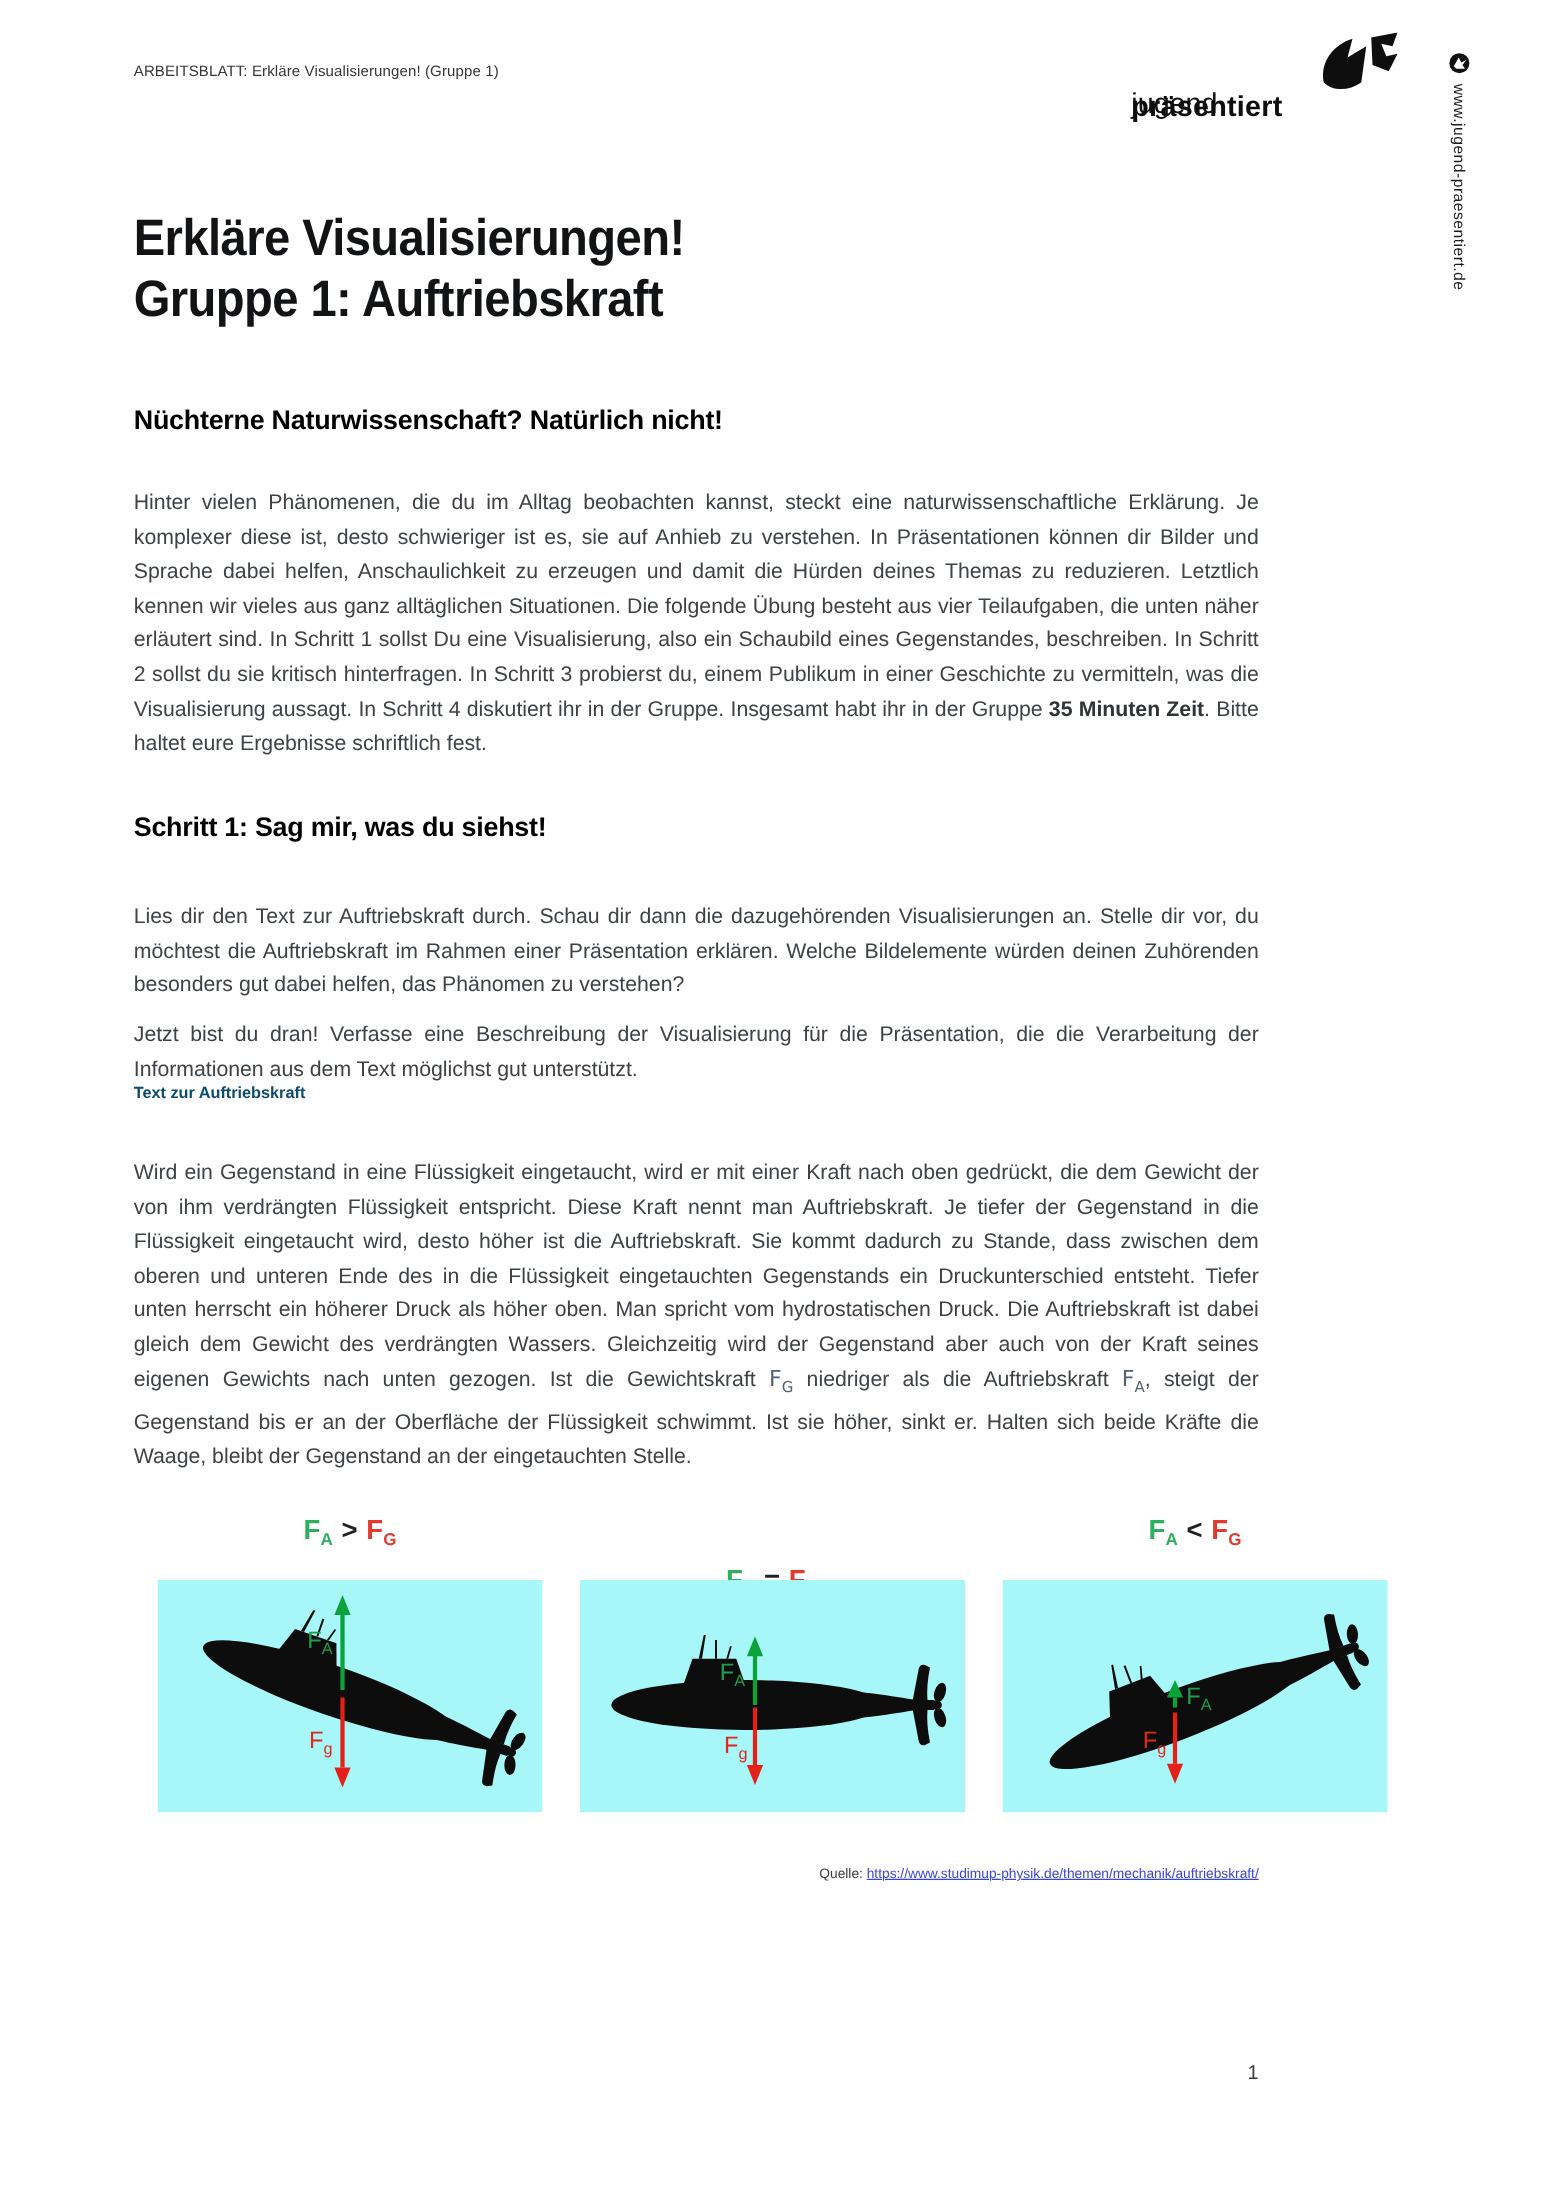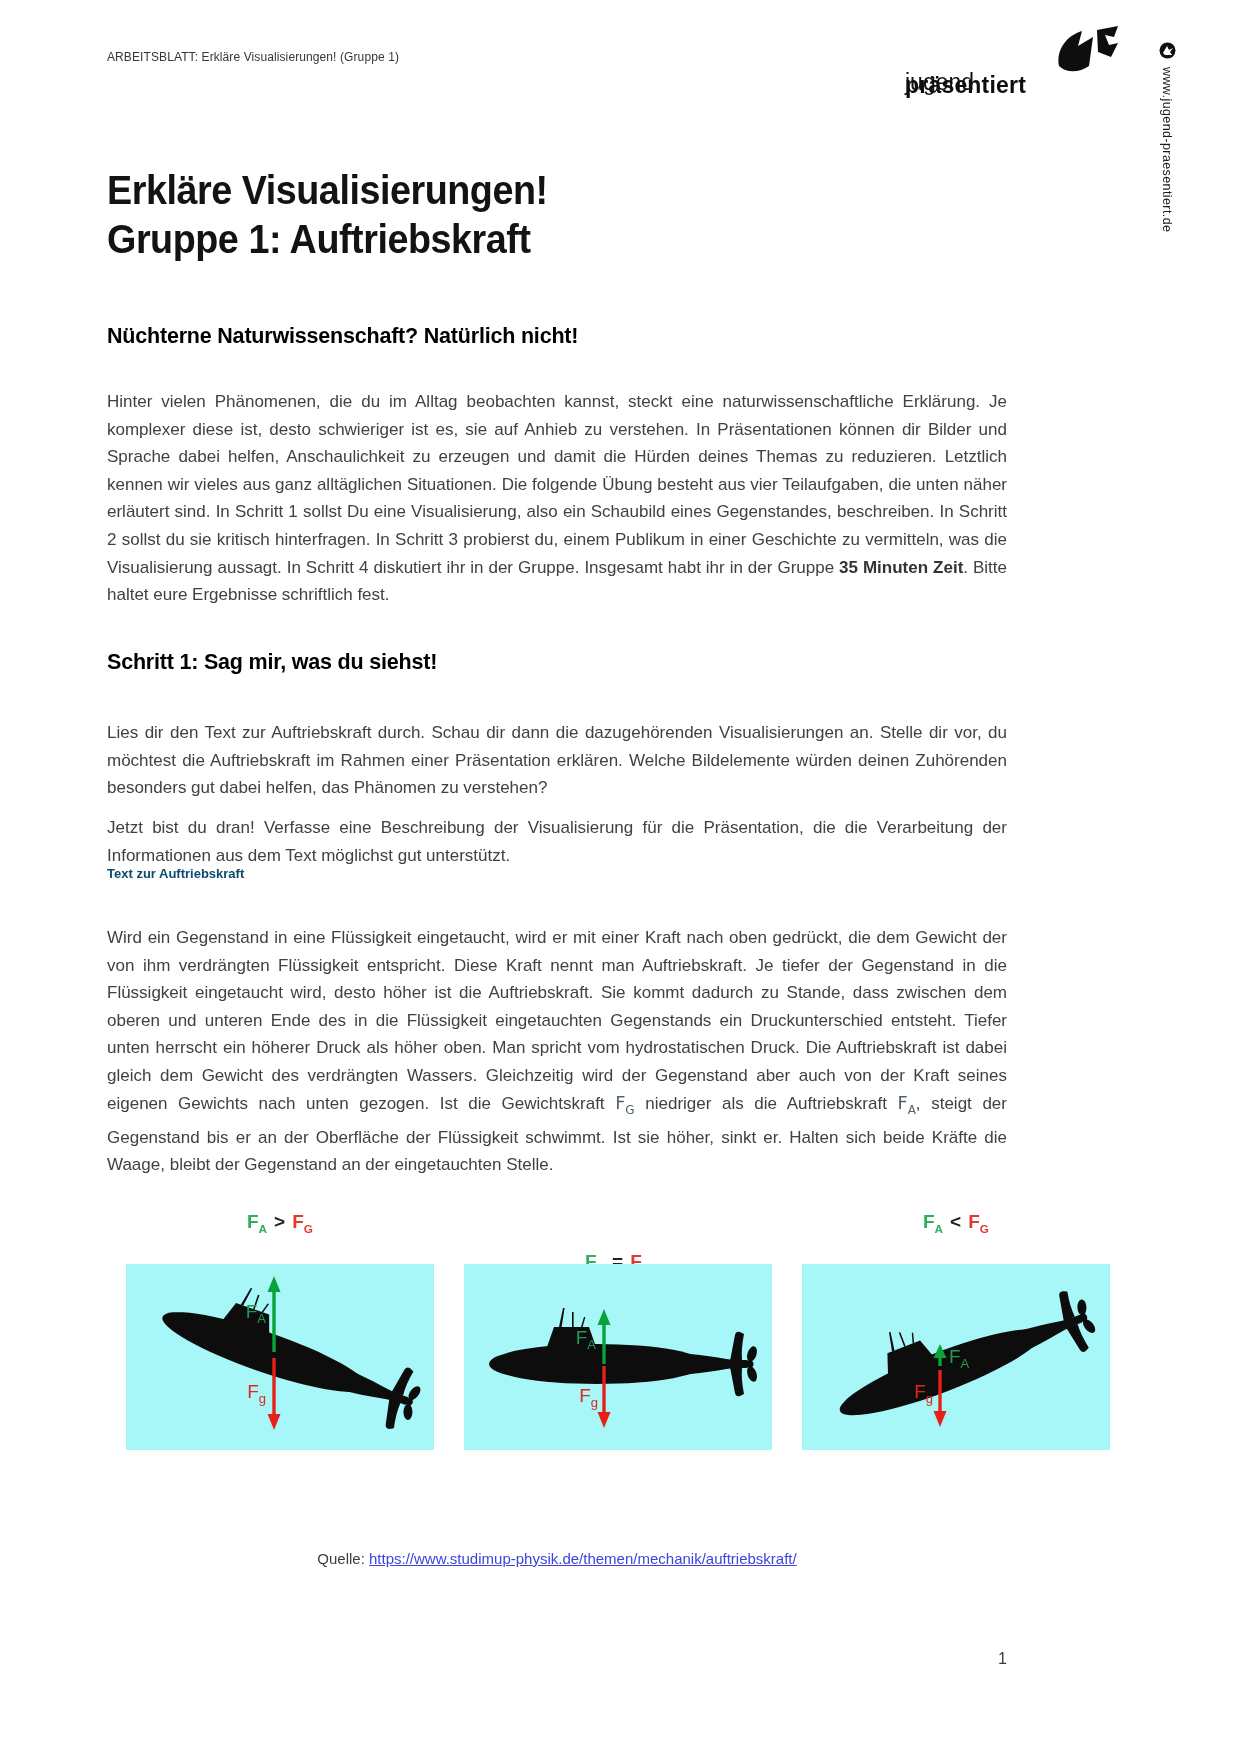--- a/index.html
+++ b/index.html
@@ -30,41 +30,41 @@
   .para{left:107px;width:900px;text-align:justify;font-size:17px;line-height:27.6px;color:#3e4245;}
   .p-intro{top:371px;}
   .p-s1a{top:702px;}
   .p-s1b{top:797px;}
   .p-phys{top:907px;}
   .bold{font-weight:700;color:#303436;}
   .fsym{font-family:"DejaVu Sans",sans-serif;color:#51626e;font-size:1.04em;}
   .fsym sub{font-size:0.68em;}
 
   
-  .caption{top:1211px;width:308px;text-align:center;font-size:19px;font-weight:700;white-space:nowrap;}
+  .caption{top:1211px;width:308px;text-align:center;font-size:22px;font-weight:700;white-space:nowrap;}
   .cap-1{left:126px;} .cap-2{left:464px;margin-top:40px;} .cap-3{left:802px;}
   .cap-green{color:#2fae60;}
   .cap-red{color:#e23a2e;}
   .cap-op{color:#1f2122;margin:0 7px;}
   .caption sub{font-size:0.62em;}
 
   
   .figbox{top:1264px;width:308px;height:186px;}
   .fig-1{left:126px;} .fig-2{left:464px;} .fig-3{left:802px;}
   .sub-shape{fill:#0d0d0d;}
   .arrow-g{stroke:#0aa23a;stroke-width:3.4;}
   .head-g{fill:#0aa23a;}
   .arrow-r{stroke:#e62019;stroke-width:3.4;}
   .head-r{fill:#e62019;}
   .lab{font-family:"Liberation Sans",sans-serif;font-size:19px;}
   .lab-g{fill:#1f9c4e;}
   .lab-r{fill:#e2281c;}
 
   
-  .source{left:107px;top:1550px;width:900px;text-align:center;font-size:15px;color:#3a3c3e;}
+  .source{left:107px;top:1493px;width:900px;text-align:right;font-size:11px;color:#3a3c3e;}
   .source a{color:#3b45d9;text-decoration:underline;}
   .pageno{left:107px;top:1650px;width:900px;text-align:right;font-size:16px;color:#3a3c3e;}
 </style>
 </head>
 <body>
 
 <svg width="0" height="0" style="position:absolute" aria-hidden="true">
   <defs>
     <g id="submarine">
       <ellipse cx="-12" cy="0" rx="108" ry="20"></ellipse>

